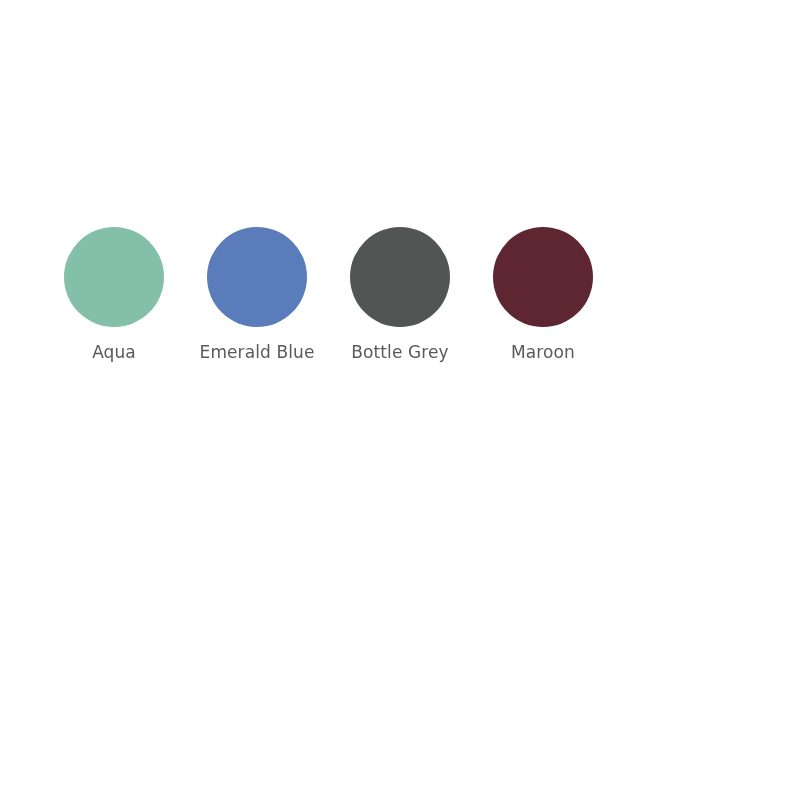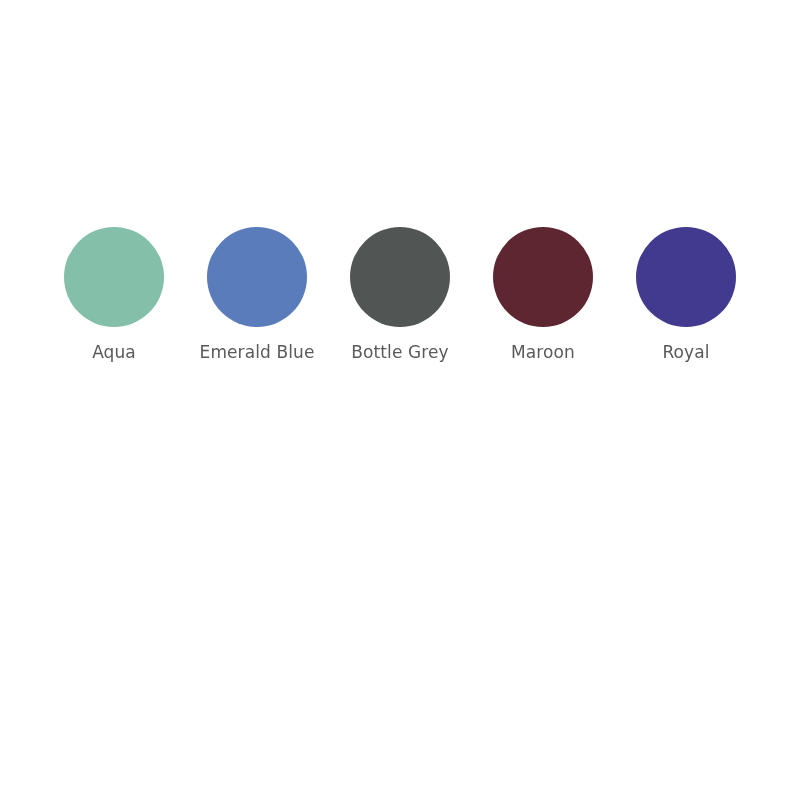--- a/index.html
+++ b/index.html
@@ -74,18 +74,14 @@
         <div class="swatch-label">Emerald Blue</div>
       </div>
       <div class="swatch-cell">
         <div class="swatch-disc" style="background-color: rgb(81, 85, 84);"></div>
         <div class="swatch-label">Bottle Grey</div>
       </div>
       <div class="swatch-cell">
         <div class="swatch-disc" style="background-color: rgb(94, 38, 49);"></div>
         <div class="swatch-label">Maroon</div>
       </div>
-      <div class="swatch-cell">
-        <div class="swatch-disc" style="background-color: rgb(65, 58, 142);"></div>
-        <div class="swatch-label">Royal</div>
-      </div>
     </div>
 </div>
 
 </body></html>

